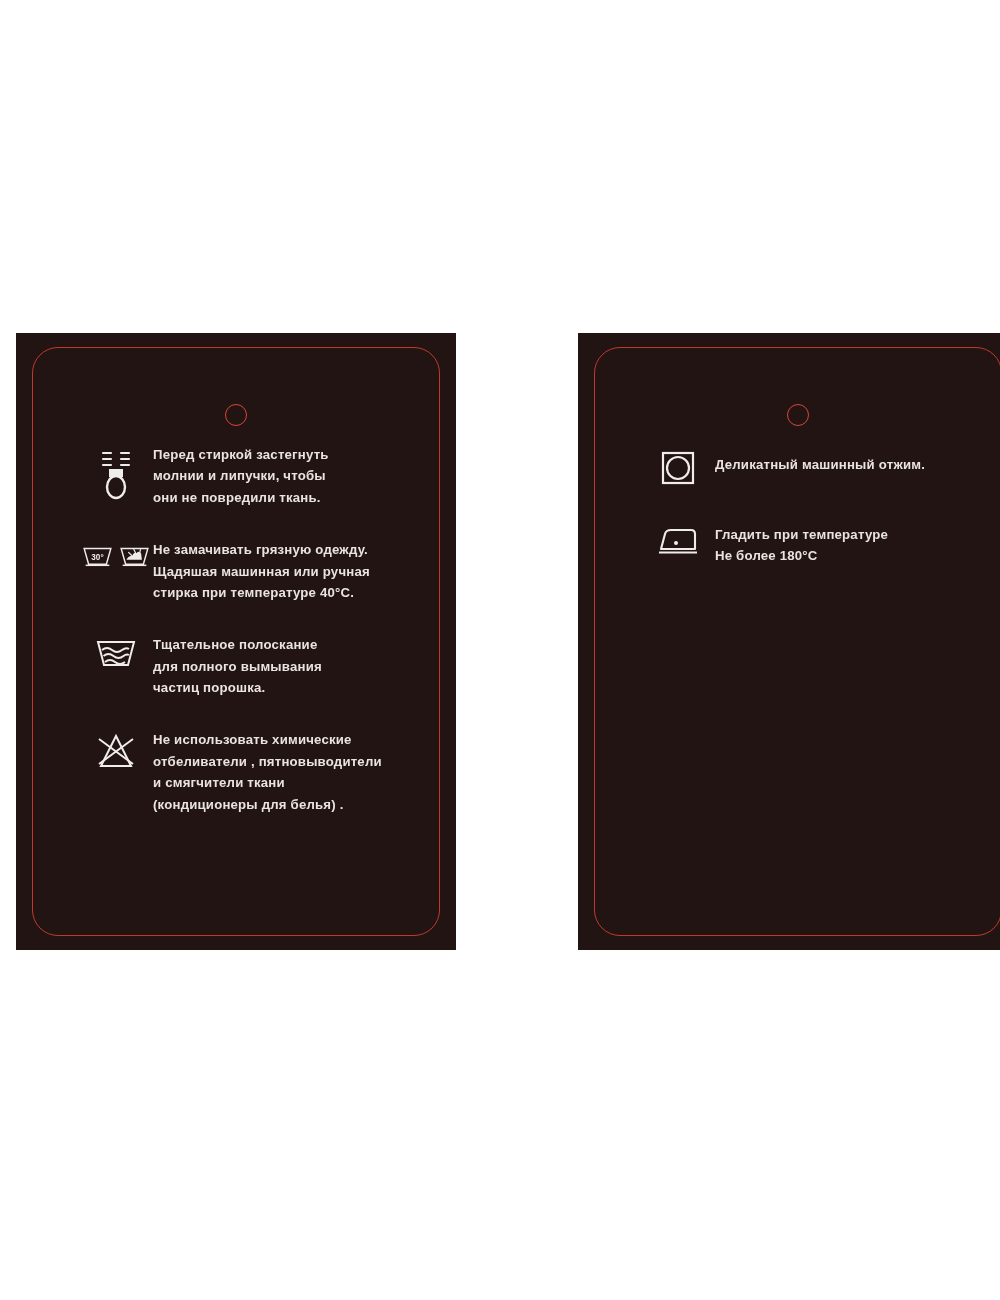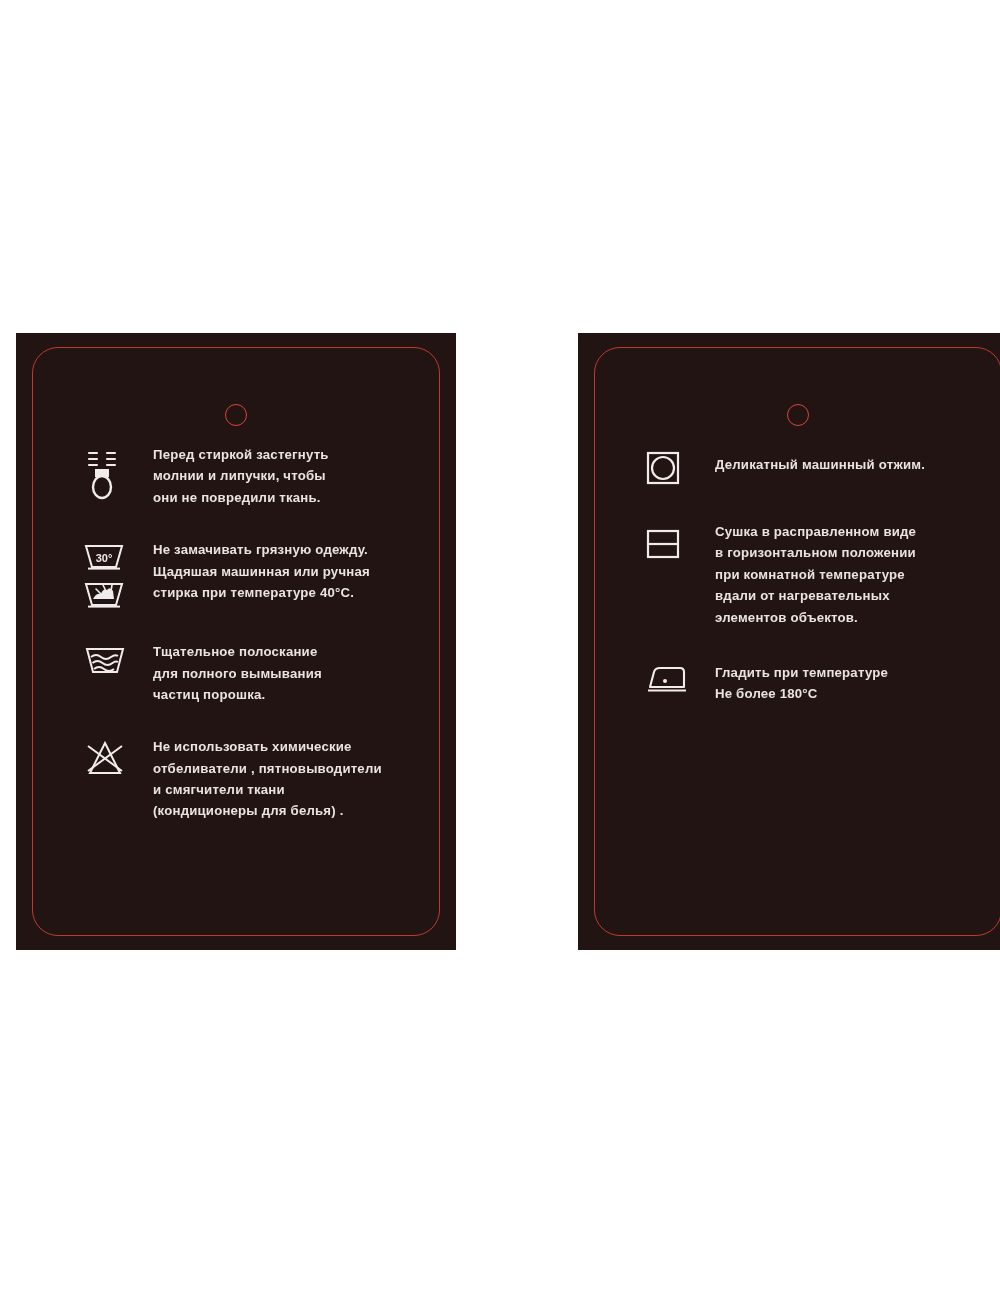--- a/index.html
+++ b/index.html
@@ -60,22 +60,22 @@
   }
   .row {
     display: flex;
     align-items: flex-start;
     margin-bottom: 30px;
   }
   .icon-col {
     width: 74px;
     flex: 0 0 74px;
     display: flex;
-    flex-direction: column;
-    align-items: flex-start;
+    flex-direction: row;
+    align-items: flex-end;
     justify-content: center;
     padding-top: 2px;
   }
   .icon-col svg { display: block; }
   .icon-col .stack-gap { height: 6px; }
   .text-col {
     flex: 1 1 auto;
     color: #e9e4e2;
     font-size: 13.2px;
     font-weight: bold;
@@ -182,33 +182,20 @@
         <div class="row r-right-1">
           <div class="icon-col">
             <svg width="44" height="44" viewBox="0 0 44 44">
               <rect x="7" y="7" width="30" height="30" fill="none" stroke="#f0eceb" stroke-width="2.2"></rect>
               <circle cx="22" cy="22" r="11" fill="none" stroke="#f0eceb" stroke-width="2.2"></circle>
             </svg>
           </div>
           <div class="text-col">Деликатный машинный отжим.</div>
         </div>
 
-        <div class="row r-right-2">
-          <div class="icon-col">
-            <svg width="44" height="44" viewBox="0 0 44 44">
-              <rect x="7" y="9" width="30" height="26" fill="none" stroke="#f0eceb" stroke-width="2.2"></rect>
-              <line x1="7" y1="22" x2="37" y2="22" stroke="#f0eceb" stroke-width="2.2"></line>
-            </svg>
-          </div>
-          <div class="text-col">Сушка в расправленном виде
-в горизонтальном положении
-при комнатной температуре
-вдали от нагревательных
-элементов объектов.</div>
-        </div>
 
         <div class="row r-right-3">
           <div class="icon-col">
             <svg width="52" height="36" viewBox="0 0 52 36">
               <path d="M9 27 L13 12 q1 -4 6 -4 h20 q4 0 4 4 v15 Z" fill="none" stroke="#f0eceb" stroke-width="2.1" stroke-linejoin="round"></path>
               <circle cx="24" cy="21" r="2" fill="#f0eceb"></circle>
               <line x1="7" y1="30.5" x2="45" y2="30.5" stroke="#f0eceb" stroke-width="2.1"></line>
             </svg>
           </div>
           <div class="text-col">Гладить при температуре

